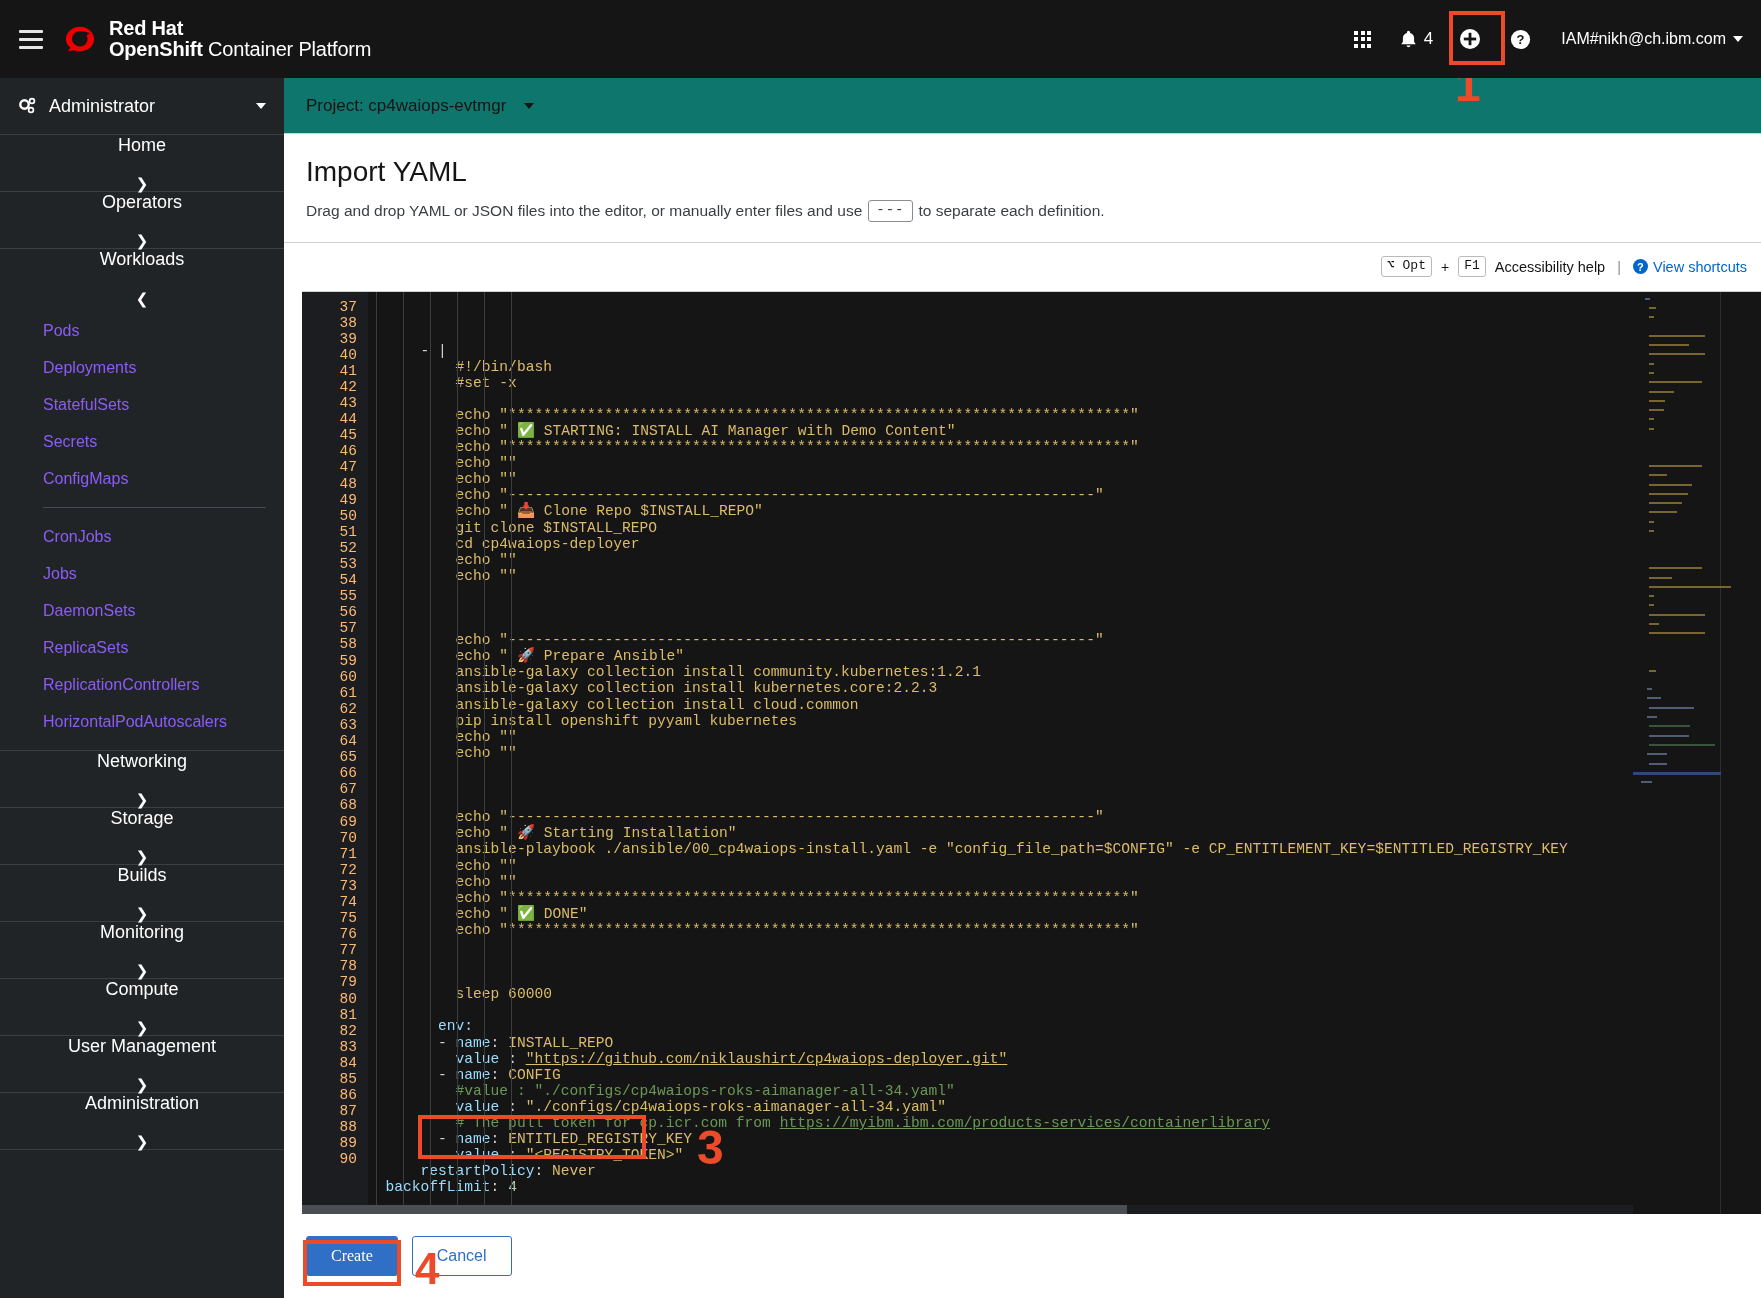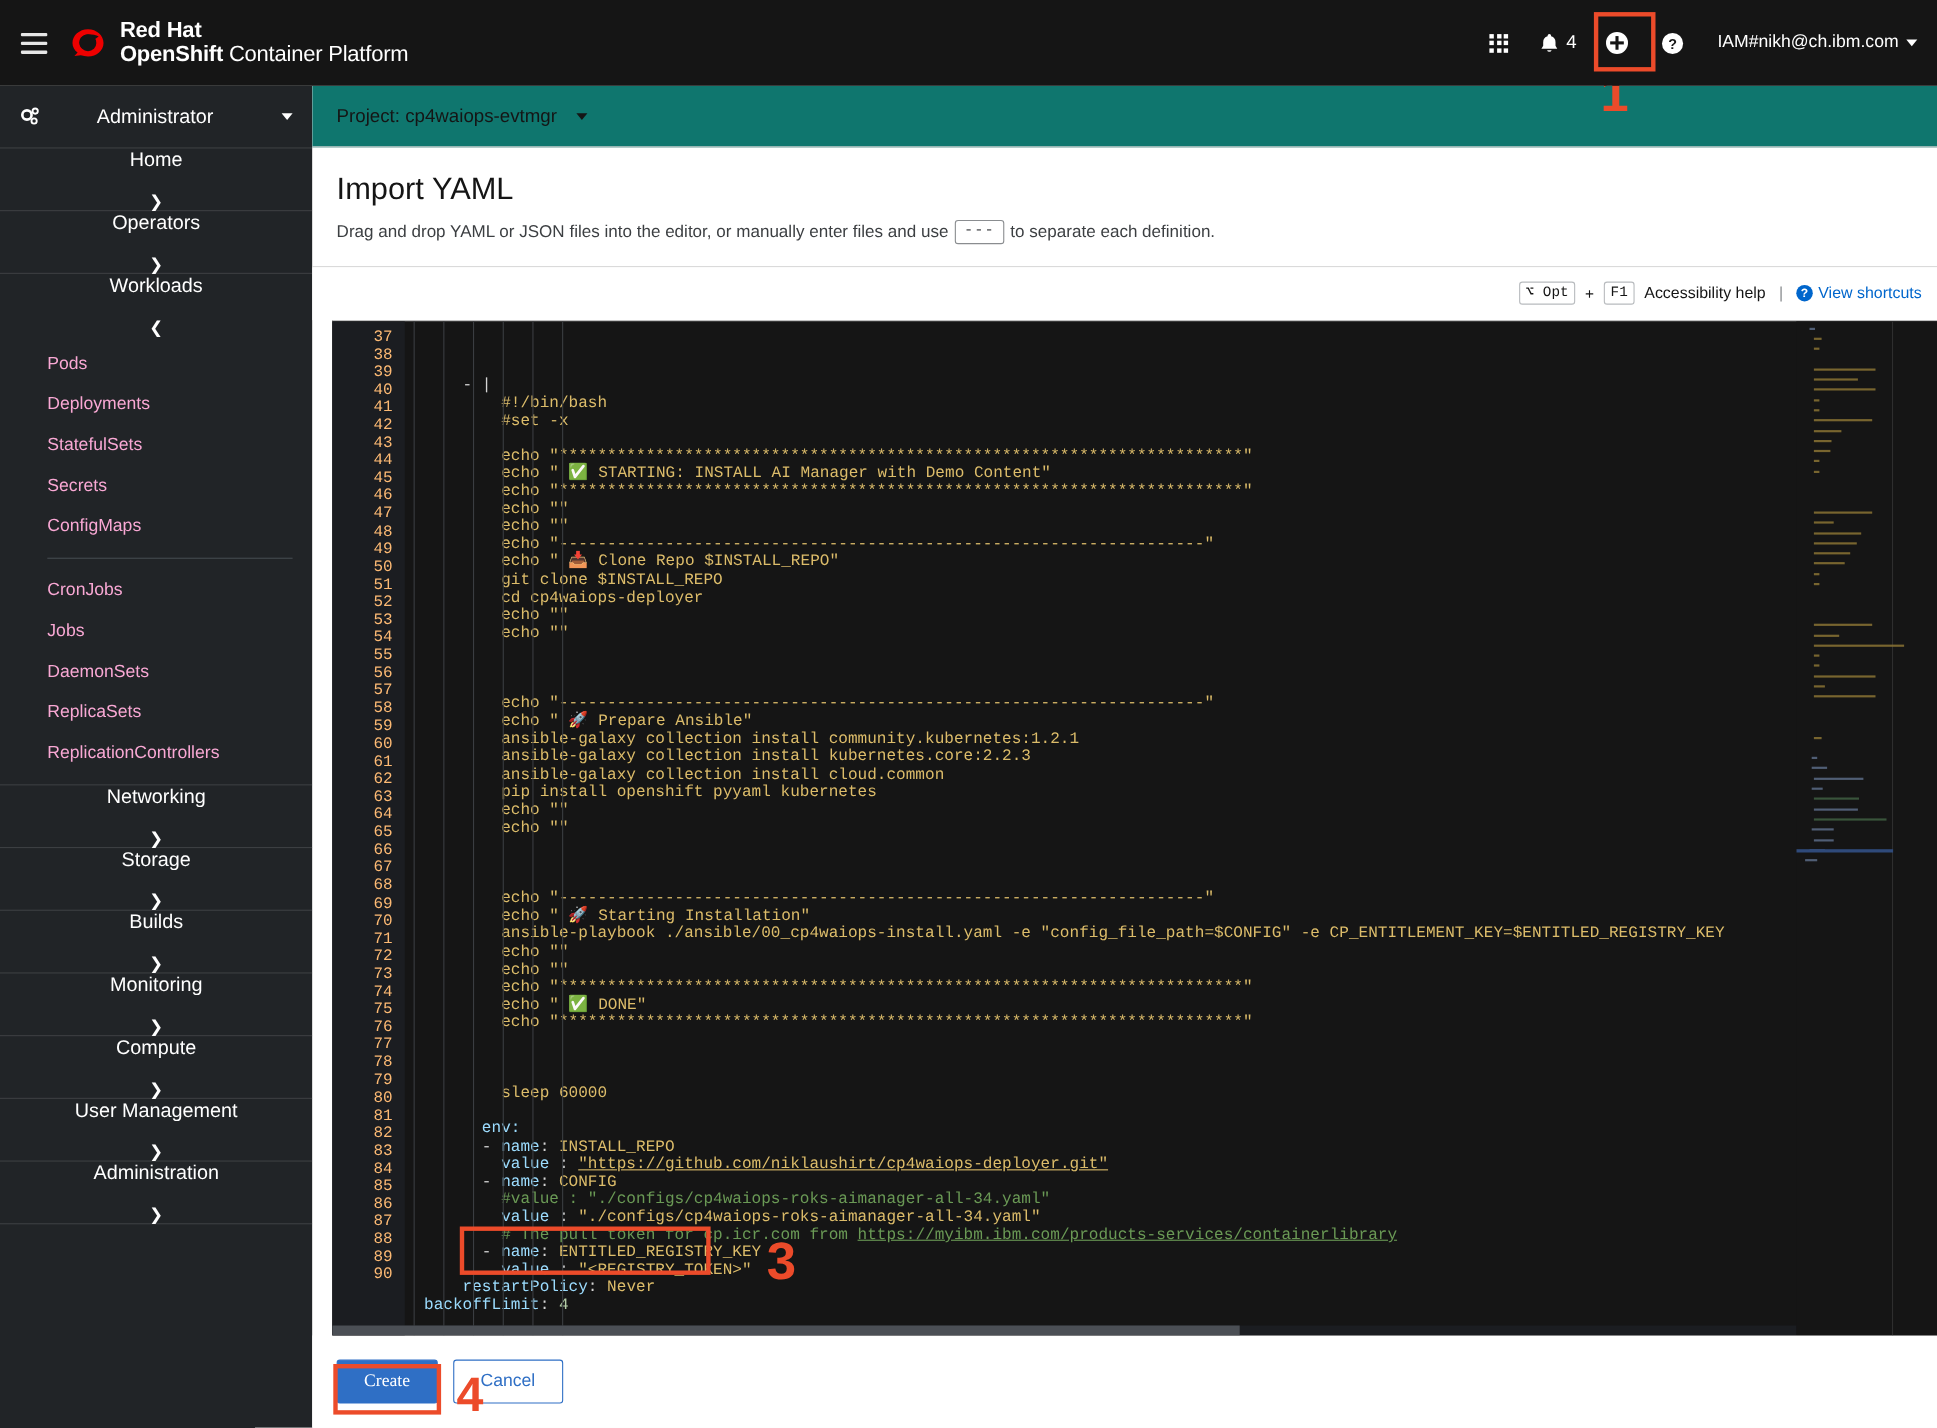--- a/index.html
+++ b/index.html
@@ -58,32 +58,32 @@
 
   
   .sidebar {
     width: 284px; flex: none; background: #212427; color: #fff;
     overflow: hidden; font-size: 17px;
   }
   .perspective {
     height: 57px; display: flex; align-items: center; gap: 12px;
     padding: 0 18px; border-bottom: 1px solid #3c3f42; cursor: pointer;
   }
-  .persp-label { flex: 1 1 auto; font-size: 18px; margin-left: 39px; }
+  .persp-label { flex: 1 1 auto; font-size: 18px; }
   .nav-group {
     height: 57px; display: flex; align-items: center; padding: 0 18px;
     border-bottom: 1px solid #3c3f42; cursor: pointer; flex-direction: column;
   }
   .nav-group.expanded { border-bottom: none; }
   .nav-group .lbl { flex: 1 1 auto; font-size: 18px; }
   .chev { color: #fff; font-size: 15px; line-height: 1; }
   .nav-sub { padding: 6px 0 10px 0; border-bottom: 1px solid #3c3f42; }
   .nav-item {
     height: 37px; display: flex; align-items: center; padding-left: 43px;
-    font-size: 16px; color: #f9a8d4; cursor: pointer;
+    font-size: 16px; color: #8b5cf6; cursor: pointer;
   }
   .sub-divider { height: 1px; background: #444a4f; margin: 10px 18px 10px 43px; }
 
   
   .main { flex: 1 1 auto; display: flex; flex-direction: column; min-width: 0; background: #fff; }
   .project-bar {
     height: 56px; flex: none; display: flex; align-items: center;
     padding: 0 0 0 22px; border-bottom: 1px solid #d2d2d2; background: #0f766e;
   }
   .project-sel { display: flex; align-items: center; gap: 18px; cursor: pointer; font-size: 17px; color: #151515; }
@@ -273,20 +273,21 @@
         <div class="nav-item">Deployments</div>
         <div class="nav-item">StatefulSets</div>
         <div class="nav-item">Secrets</div>
         <div class="nav-item">ConfigMaps</div>
         <div class="sub-divider"></div>
         <div class="nav-item">CronJobs</div>
         <div class="nav-item">Jobs</div>
         <div class="nav-item">DaemonSets</div>
         <div class="nav-item">ReplicaSets</div>
         <div class="nav-item">ReplicationControllers</div>
+        <div class="nav-item">HorizontalPodAutoscalers</div>
       </div>
 
       <div class="nav-group">
         <span class="lbl">Networking</span>
         <span class="chev">❯</span>
       </div>
       <div class="nav-group">
         <span class="lbl">Storage</span>
         <span class="chev">❯</span>
       </div>

